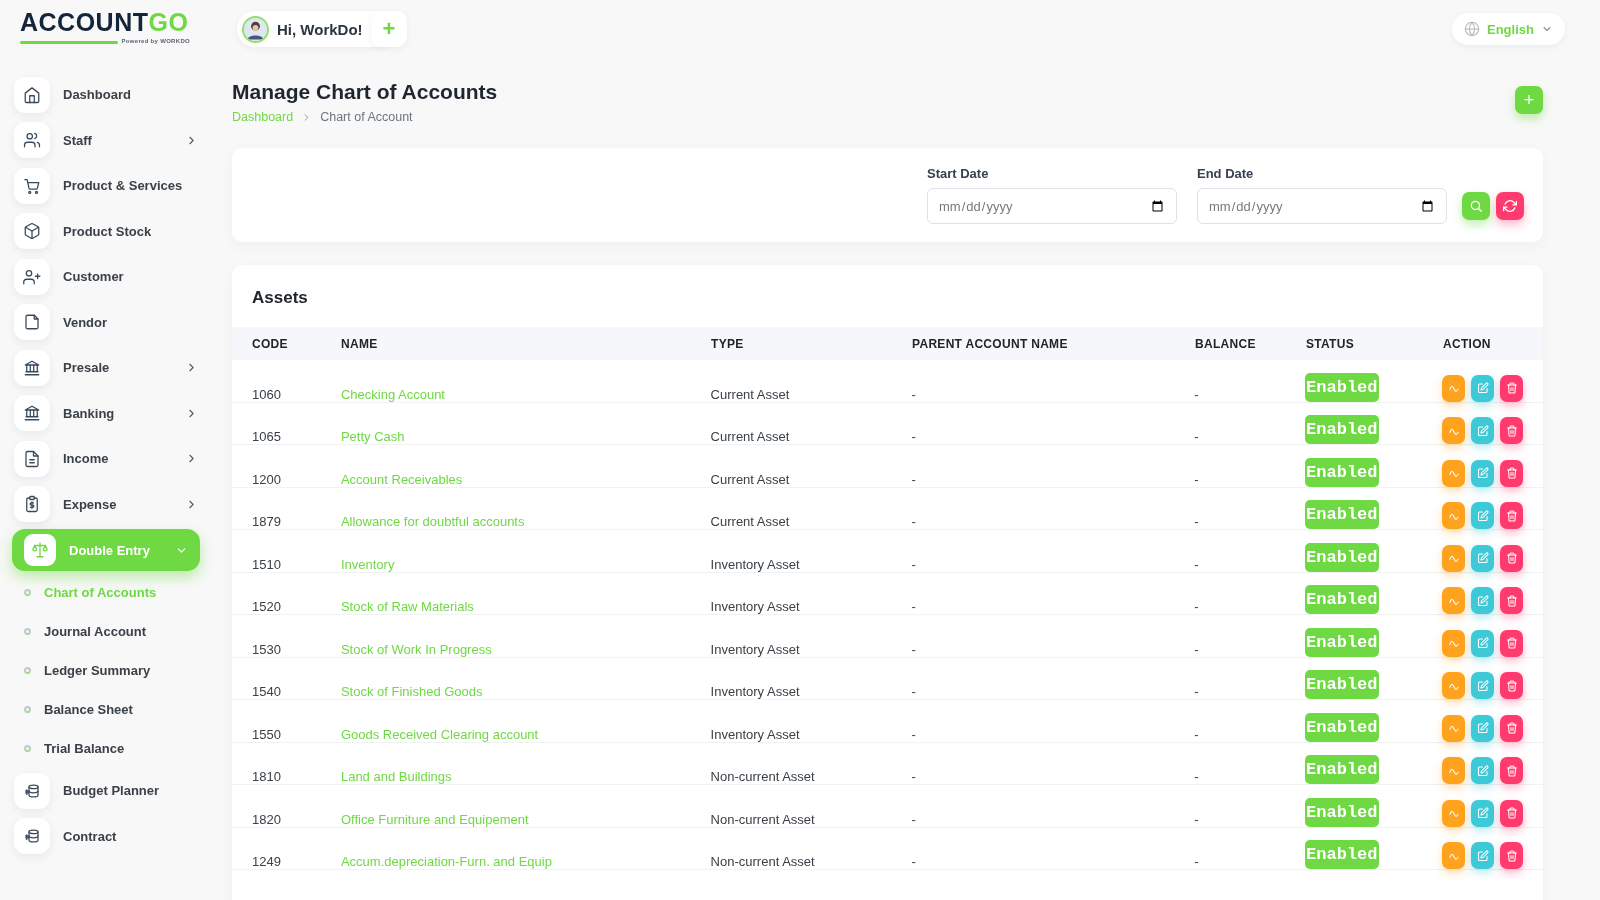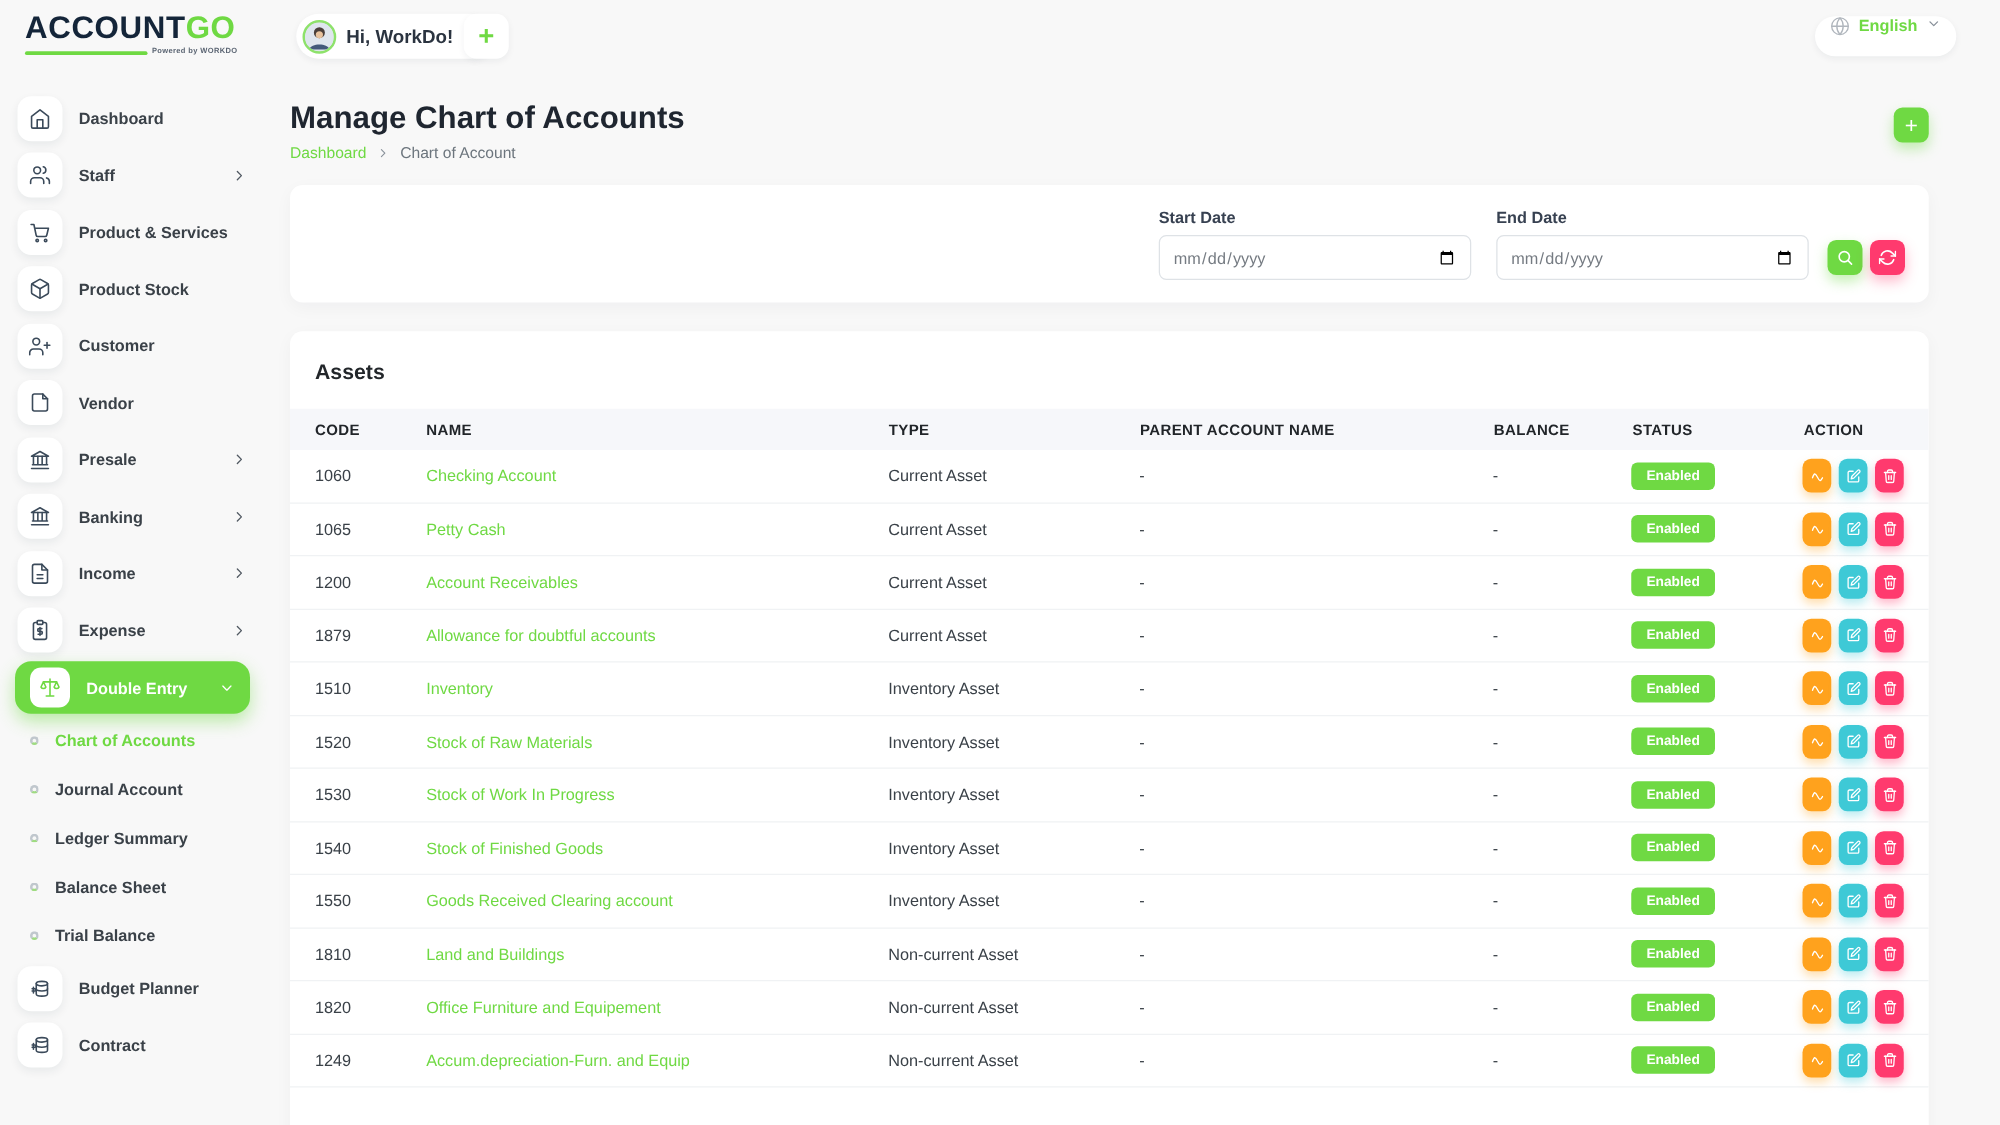--- a/index.html
+++ b/index.html
@@ -24,21 +24,21 @@
     box-shadow:0 2px 6px rgba(20,37,57,.06); cursor:pointer; }
   .avatar { width:27px; height:27px; border-radius:50%; border:2px solid #8ee26b; overflow:hidden; background:#dfe6ee; }
   .user-name { font-size:15px; font-weight:600; color:#2b3440; }
   .chev { width:12px; height:12px; stroke:#8a929b; fill:none; stroke-width:2.2; stroke-linecap:round; stroke-linejoin:round; }
 
   .hdr-add-btn { position:absolute; left:371px; top:11px; width:36px; height:36px; background:#fff;
     border:none; border-radius:10px; box-shadow:0 2px 6px rgba(20,37,57,.06);
     color:#6fd943; font-size:22px; font-weight:600; cursor:pointer; line-height:34px; }
 
   .lang-pill { position:absolute; left:1452px; top:13px; height:32px; background:#fff;
-    border-radius:16px; display:flex; align-items:flex-start; gap:7px; padding:0 12px;
+    border-radius:16px; display:flex; align-items:center; gap:7px; padding:0 12px;
     box-shadow:0 2px 6px rgba(20,37,57,.06); cursor:pointer; }
   .globe { width:16px; height:16px; stroke:#b0b6bd; fill:none; stroke-width:1.6; }
   .lang-label { font-size:13px; font-weight:600; color:#6fd943; }
 
   
   .sidebar { position:absolute; left:0; top:72px; width:212px; }
   .side-item { display:flex; align-items:center; height:45.5px; padding:0 14px; gap:13px; cursor:pointer; }
   .icon-tile { width:36px; height:36px; min-width:36px; border-radius:11px; background:#fff;
     box-shadow:0 3px 8px rgba(20,37,57,.07); display:flex; align-items:center; justify-content:center; }
   .ic { width:18px; height:18px; stroke:#3b4a5a; fill:none; stroke-width:1.7; stroke-linecap:round; stroke-linejoin:round; }
@@ -52,21 +52,21 @@
   .side-item.active-pill .side-label { color:#fff; }
   .side-item.active-pill .side-chev { stroke:#fff; }
 
   .sub-item { display:flex; align-items:center; height:39px; padding:0 14px 0 24px; gap:13px; cursor:pointer; }
   .bullet { width:7px; height:7px; border-radius:50%; border:2px solid #c0c7cd; border-bottom-color:#9fdb82; }
   .sub-label { font-size:13px; font-weight:600; color:#3a4148; }
   .sub-item.active .sub-label { color:#6fd943; font-weight:700; }
 
   
   .main { position:absolute; left:232px; top:80px; width:1311px; }
-  .page-title { font-size:25px; font-weight:700; color:#1f2630; }
+  .page-title { font-size:21px; font-weight:700; color:#1f2630; }
   .breadcrumb { margin-top:6px; display:flex; align-items:center; gap:8px; font-size:12.5px; }
   .bc-link { color:#6fd943; text-decoration:none; cursor:pointer; }
   .bc-sep { width:11px; height:11px; stroke:#8a929b; fill:none; stroke-width:2; stroke-linecap:round; stroke-linejoin:round; }
   .bc-current { color:#6c757d; }
   .page-add-btn { position:absolute; right:0; top:6px; width:28px; height:28px; border:none; border-radius:7px;
     background:#6fd943; color:#fff; font-size:18px; line-height:26px; cursor:pointer;
     box-shadow:0 5px 10px rgba(111,217,67,.4); }
 
   .card { background:#fff; border-radius:10px; box-shadow:0 4px 14px rgba(20,37,57,.04); }
   .filter-card { position:absolute; left:0; top:68px; width:1311px; height:94px; }
@@ -79,27 +79,27 @@
   .fbtn { position:absolute; top:44px; width:28px; height:28px; border:none; border-radius:7px;
     display:flex; align-items:center; justify-content:center; cursor:pointer; }
   .fbtn.search { right:53px; background:#6fd943; box-shadow:0 5px 10px rgba(111,217,67,.4); }
   .fbtn.reset  { right:19px; background:#ff3a6e; box-shadow:0 5px 10px rgba(255,58,110,.35); }
   .fic { width:14px; height:14px; stroke:#fff; fill:none; stroke-width:2.2; stroke-linecap:round; stroke-linejoin:round; }
 
   .table-card { position:absolute; left:0; top:185px; width:1311px; height:648px; overflow:hidden; }
   .assets-title { font-size:17px; font-weight:700; color:#22262a; padding:23px 20px 19px; }
   .thead { display:flex; align-items:center; height:33px; background:#f6f7fa; padding:0 20px; }
   .th { font-size:12px; font-weight:700; color:#212529; letter-spacing:.3px; }
-  .trow { display:flex; align-items:center; height:42.5px; padding:0 20px; border-bottom:1px solid #f0f2f4; font-size:13px; }
+  .trow { display:flex; align-items:flex-end; height:42.5px; padding:0 20px; border-bottom:1px solid #f0f2f4; font-size:13px; }
   .c-code{width:89px;} .c-name{width:370px;} .c-type{width:201px;} .c-parent{width:283px;}
   .c-balance{width:111px;} .c-status{width:137px;} .c-action{flex:1; display:flex; gap:6px; align-items:center;}
   .cell { color:#3a4148; }
   .name-link { color:#6fd943; text-decoration:none; cursor:pointer; }
-  .badge { display:inline-block; background:#6fd943; color:#fff; font-size:11px; font-weight:600;
-    padding:5px 12px; border-radius:5px; }
+  .badge { display:inline-block; background:#6fd943; color:#fff; font-size:17px; font-weight:600;
+    padding:5px 1px; border-radius:5px;font-family:Liberation Mono, monospace; }
   .abtn { width:23px; height:27px; border:none; border-radius:7px; display:flex; align-items:center;
     justify-content:center; cursor:pointer; }
   .abtn.orange { background:#ffa21d; box-shadow:0 4px 8px rgba(255,162,29,.35); }
   .abtn.teal   { background:#3ec9d6; box-shadow:0 4px 8px rgba(62,201,214,.35); }
   .abtn.pink   { background:#ff3a6e; box-shadow:0 4px 8px rgba(255,58,110,.35); }
   .aic { width:12px; height:12px; stroke:#fff; fill:none; stroke-width:2.1; stroke-linecap:round; stroke-linejoin:round; }
 </style>
 </head>
 <body>
 

